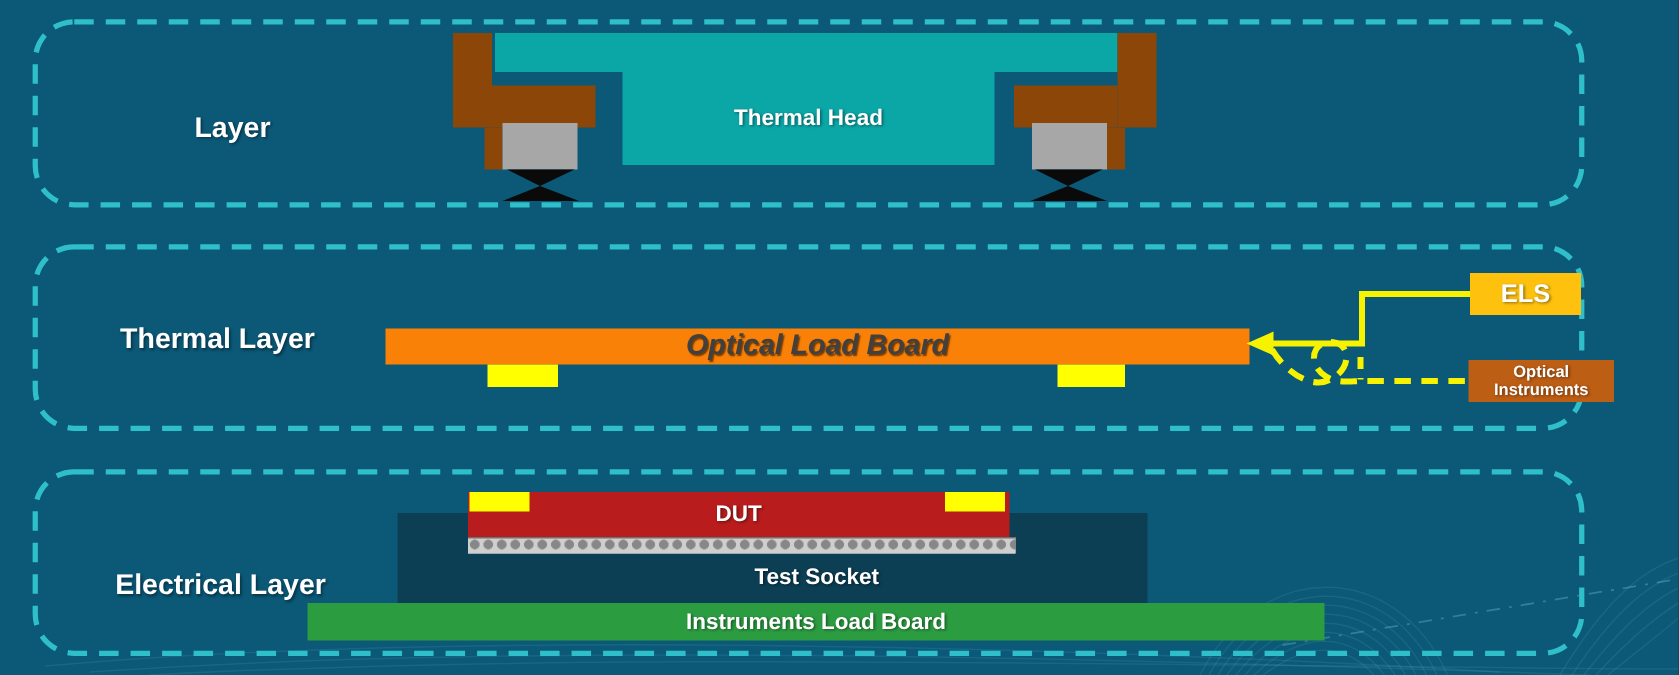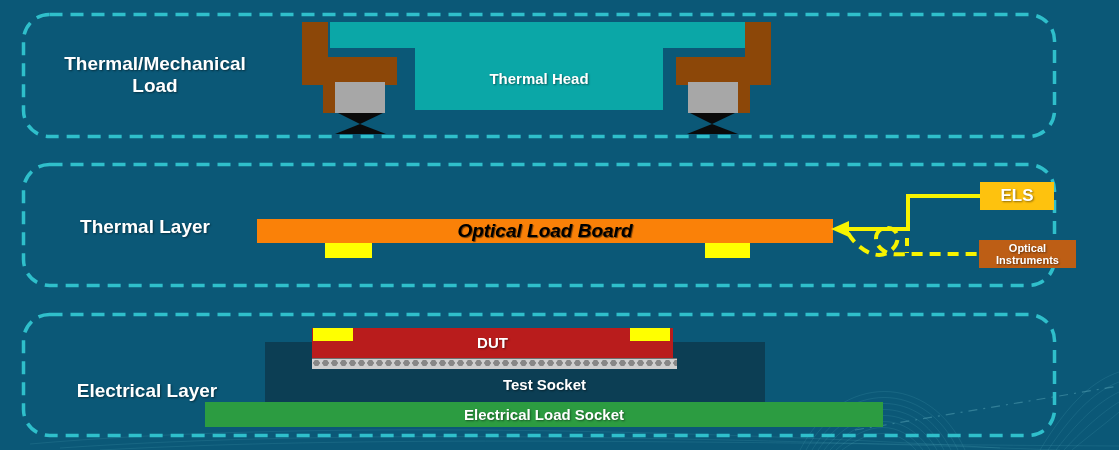--- a/index.html
+++ b/index.html
@@ -53,22 +53,22 @@
     <path d="M 855 430 L 1119 386" fill="none" stroke="rgba(150,225,235,0.28)" stroke-width="1.2" stroke-dasharray="9 6 2 6"></path>
   </svg>
 
   <svg class="full">
     <rect x="23.5" y="14.5" width="1031" height="122" rx="26" fill="none" stroke-width="3.5" stroke-dasharray="13 8" style="stroke: rgb(47, 191, 203);"></rect>
     <rect x="23.5" y="164.5" width="1031" height="121" rx="26" fill="none" stroke-width="3.5" stroke-dasharray="13 8" style="stroke: rgb(47, 191, 203);"></rect>
     <rect x="23.5" y="314.5" width="1031" height="121" rx="26" fill="none" stroke-width="3.5" stroke-dasharray="13 8" style="stroke: rgb(47, 191, 203);"></rect>
   </svg>
 
   <div class="abs lbl layer-label" style="left:35px;top:53px;width:240px;">
-    <span>Thermal/Mechanical</span><br>
-    <span>Load</span>
+    <br>
+    <span>Layer</span>
   </div>
 
   <div class="abs" style="left: 330px; top: 22px; width: 415px; height: 26px; background-color: rgb(11, 167, 167);"></div>
   <div class="abs flexc lbl board-label" style="left: 415px; top: 48px; width: 248px; height: 62px; background-color: rgb(11, 167, 167);">
     <span>Thermal Head</span>
   </div>
 
   <div class="abs" style="left: 302px; top: 22px; width: 26px; height: 63px; background-color: rgb(140, 71, 8);"></div>
   <div class="abs" style="left: 328px; top: 57px; width: 69px; height: 28px; background-color: rgb(140, 71, 8);"></div>
   <div class="abs" style="left: 323px; top: 85px; width: 12px; height: 28px; background-color: rgb(140, 71, 8);"></div>
@@ -81,21 +81,21 @@
 
   <svg class="full">
     <polygon points="338,113 383,113 360,124" style="fill: rgb(10, 10, 10);"></polygon>
     <polygon points="335,134 386,134 360,124" style="fill: rgb(10, 10, 10);"></polygon>
     <polygon points="690,113 735,113 712,124" style="fill: rgb(10, 10, 10);"></polygon>
     <polygon points="687,134 738,134 712,124" style="fill: rgb(10, 10, 10);"></polygon>
   </svg>
 
   <div class="abs lbl layer-label" style="left:30px;top:216px;width:230px;">Thermal Layer</div>
 
-  <div class="abs flexc lbl optical-board-text" style="left: 257px; top: 219px; width: 576px; height: 24px; background-color: rgb(250, 129, 8); color: #000000;">
+  <div class="abs flexc lbl optical-board-text" style="left: 257px; top: 219px; width: 576px; height: 24px; background-color: rgb(250, 129, 8); color: #404040;">
     <span>Optical Load Board</span>
   </div>
   <div class="abs" style="left: 325px; top: 243px; width: 47px; height: 15px; background-color: rgb(255, 255, 0);"></div>
   <div class="abs" style="left: 705px; top: 243px; width: 45px; height: 15px; background-color: rgb(255, 255, 0);"></div>
 
   <svg class="full">
     <path d="M 846 229 H 908 V 196 H 980" fill="none" stroke-width="4" style="stroke: rgb(247, 243, 0);"></path>
     <polygon points="831,229 849,221 849,237" style="fill: rgb(247, 243, 0);"></polygon>
     <path d="M 848 233 C 856 247 874 260 887 253 C 901 246 901 229 888 228 C 875 227 871 243 884 251 C 892 256 901 254 908 254 H 978" fill="none" stroke-width="4" stroke-dasharray="11 7" style="stroke: rgb(247, 243, 0);"></path>
     <path d="M 907 238 V 253" fill="none" stroke-width="4" stroke-dasharray="8 6" style="stroke: rgb(247, 243, 0);"></path>
@@ -120,16 +120,16 @@
 
   <div class="abs flexc lbl board-label" style="left: 312px; top: 328px; width: 361px; height: 30px; background-color: #b91c1c;">
     <span>DUT</span>
   </div>
   <div class="abs balls" style="left:312px;top:358px;width:365px;height:10px;"></div>
 
   <div class="abs" style="left: 313px; top: 328px; width: 40px; height: 13px; background-color: rgb(255, 255, 0);"></div>
   <div class="abs" style="left: 630px; top: 328px; width: 40px; height: 13px; background-color: rgb(255, 255, 0);"></div>
 
   <div class="abs flexc lbl board-label" style="left: 205px; top: 402px; width: 678px; height: 25px; background-color: rgb(44, 156, 65);">
-    <span>Electrical Load Socket</span>
+    <span>Instruments Load Board</span>
   </div>
 
 </div>
 
 </body></html>

